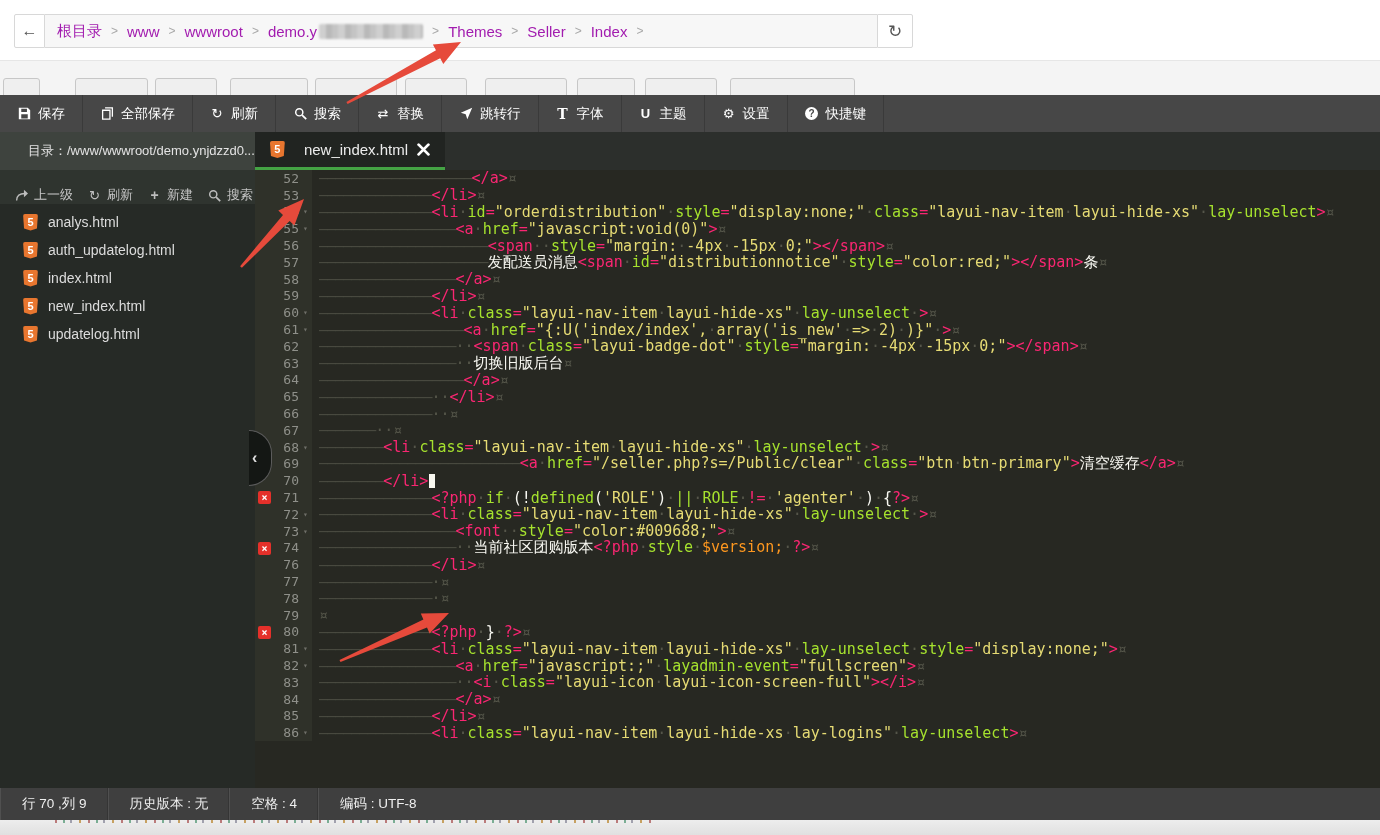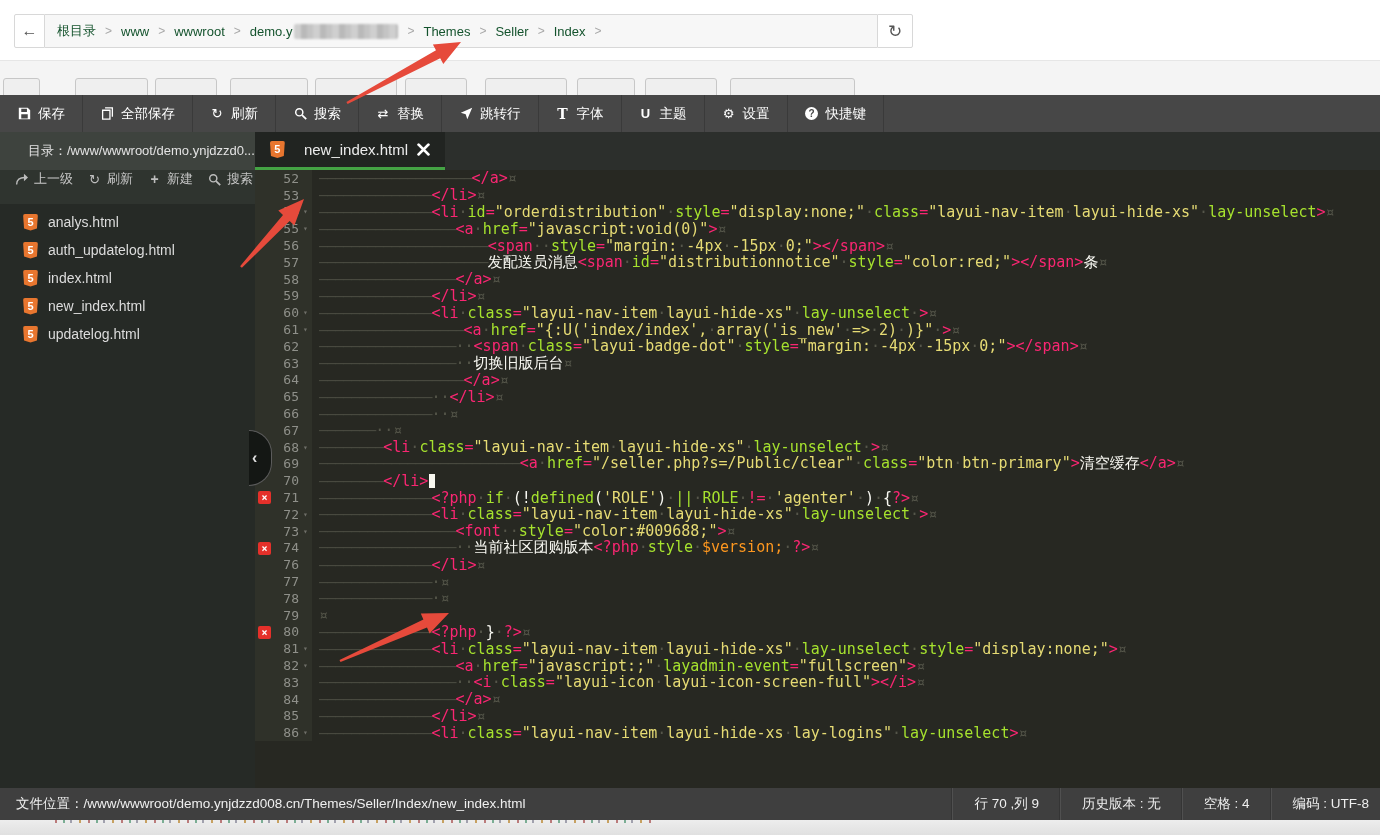--- a/index.html
+++ b/index.html
@@ -6,21 +6,21 @@
   body{width:1380px;height:835px;overflow:hidden;background:#fff;
        font-family:"Liberation Sans","DejaVu Sans",sans-serif;}
   #stage{position:relative;width:1380px;height:835px;overflow:hidden;background:#fff;}
 
   
   #breadcrumb-bar{position:absolute;left:14px;top:14px;display:flex;height:34px;}
   .bc-box{box-sizing:border-box;border:1px solid #d8d8d8;background:#fff;display:flex;align-items:center;justify-content:center;}
   #bc-back{width:31px;border-radius:2px 0 0 2px;color:#555;font-size:16px;cursor:pointer;}
   #bc-path{width:832px;border-left:none;border-right:none;background:#f7f7f7;justify-content:flex-start;padding:0 12px;overflow:hidden;}
   #bc-refresh{width:36px;color:#555;font-size:17px;border-radius:0 2px 2px 0;}
-  .crumb{font-size:13px;color:#14532d;white-space:nowrap;display:inline-flex;align-items:center;}
+  .crumb{font-size:15px;color:#a21caf;white-space:nowrap;display:inline-flex;align-items:center;}
   .sep{color:#a8a8a8;font-size:12px;margin:0 9px;}
   .masked{display:inline-block;width:104px;height:15px;margin-left:2px;border-radius:2px;
           background:repeating-linear-gradient(90deg,#cfcfcf 0 7px,#b9b9b9 7px 13px,#c4c4c4 13px 19px);
           filter:blur(1.3px);}
 
   
   #ghost-band{position:absolute;left:0;top:60px;width:1380px;height:35px;background:#f4f4f4;border-top:1px solid #e6e6e6;}
   .ghost-btn{position:absolute;top:17px;height:38px;box-sizing:border-box;border:1px solid #c7c7c7;border-radius:3px;background:#efefef;}
 
   
@@ -36,21 +36,21 @@
   .boldU{font-weight:bold;font-size:13px;}
   .helpc{display:inline-block;width:13px;height:13px;border-radius:50%;background:#fff;color:#474747;
          font-size:10px;font-weight:bold;line-height:13px;text-align:center;}
 
   #main-row{flex:1;display:flex;min-height:0;}
 
   
   #sidebar{width:255px;display:flex;flex-direction:column;background:#262a26;flex:none;}
   #dirbar{height:38px;background:#3e433e;color:#e3e3e3;font-size:13px;line-height:38px;padding:0 28px;
           white-space:nowrap;overflow:hidden;box-sizing:border-box;}
-  #side-actions{height:34px;background:#2f342f;display:flex;align-items:flex-start;color:#c6c6c6;font-size:13px;}
+  #side-actions{height:34px;background:#2f342f;display:flex;align-items:flex-end;color:#c6c6c6;font-size:13px;}
   .sd-act{display:flex;align-items:center;gap:6px;margin-left:15px;cursor:pointer;white-space:nowrap;}
   .sd-ico{display:inline-flex;width:13px;height:13px;align-items:center;justify-content:center;font-size:12px;color:#bdbdbd;}
   #filelist{flex:1;padding-top:4px;}
   .file-item{height:28px;display:flex;align-items:center;padding-left:23px;color:#dcdcdc;font-size:14px;cursor:pointer;}
   .fico{width:15px;height:17px;margin-right:10px;background:#e8762f;border-radius:2px;color:#fff;
         font-size:11px;font-weight:bold;text-align:center;line-height:17px;flex:none;
         clip-path:polygon(0 0,100% 0,93% 88%,50% 100%,7% 88%);}
 
   
   #editor-col{flex:1;display:flex;flex-direction:column;min-width:0;}
@@ -520,21 +520,20 @@
                 <span class="num">86</span>
                 <span class="fold">▾</span>
               </div>
               <div class="cl"><span class="i">——————————————</span><span class="p">&lt;li</span><span class="d">·</span><span class="g">class</span><span class="p">=</span><span class="y">"layui-nav-item</span><span class="d">·</span><span class="y">layui-hide-xs</span><span class="d">·</span><span class="y">lay-logins"</span><span class="d">·</span><span class="g">lay-unselect</span><span class="p">&gt;</span><span class="d">¤</span></div>
             </div>
           </div>
       </div>
     </div>
 
     <div id="statusbar">
-      <div id="sb-left">文件位置：/www/wwwroot/demo.ynjdzzd008.cn/Themes/Seller/Index/new_index.html</div>
       <div id="sb-right">
           <div class="sb-seg">行 70 ,列 9</div>
           <div class="sb-seg">历史版本 : 无</div>
           <div class="sb-seg">空格 : 4</div>
           <div class="sb-seg">编码 : UTF-8</div>
         </div>
     </div>
   </div>
 
   <div id="collapse-handle">‹</div>

